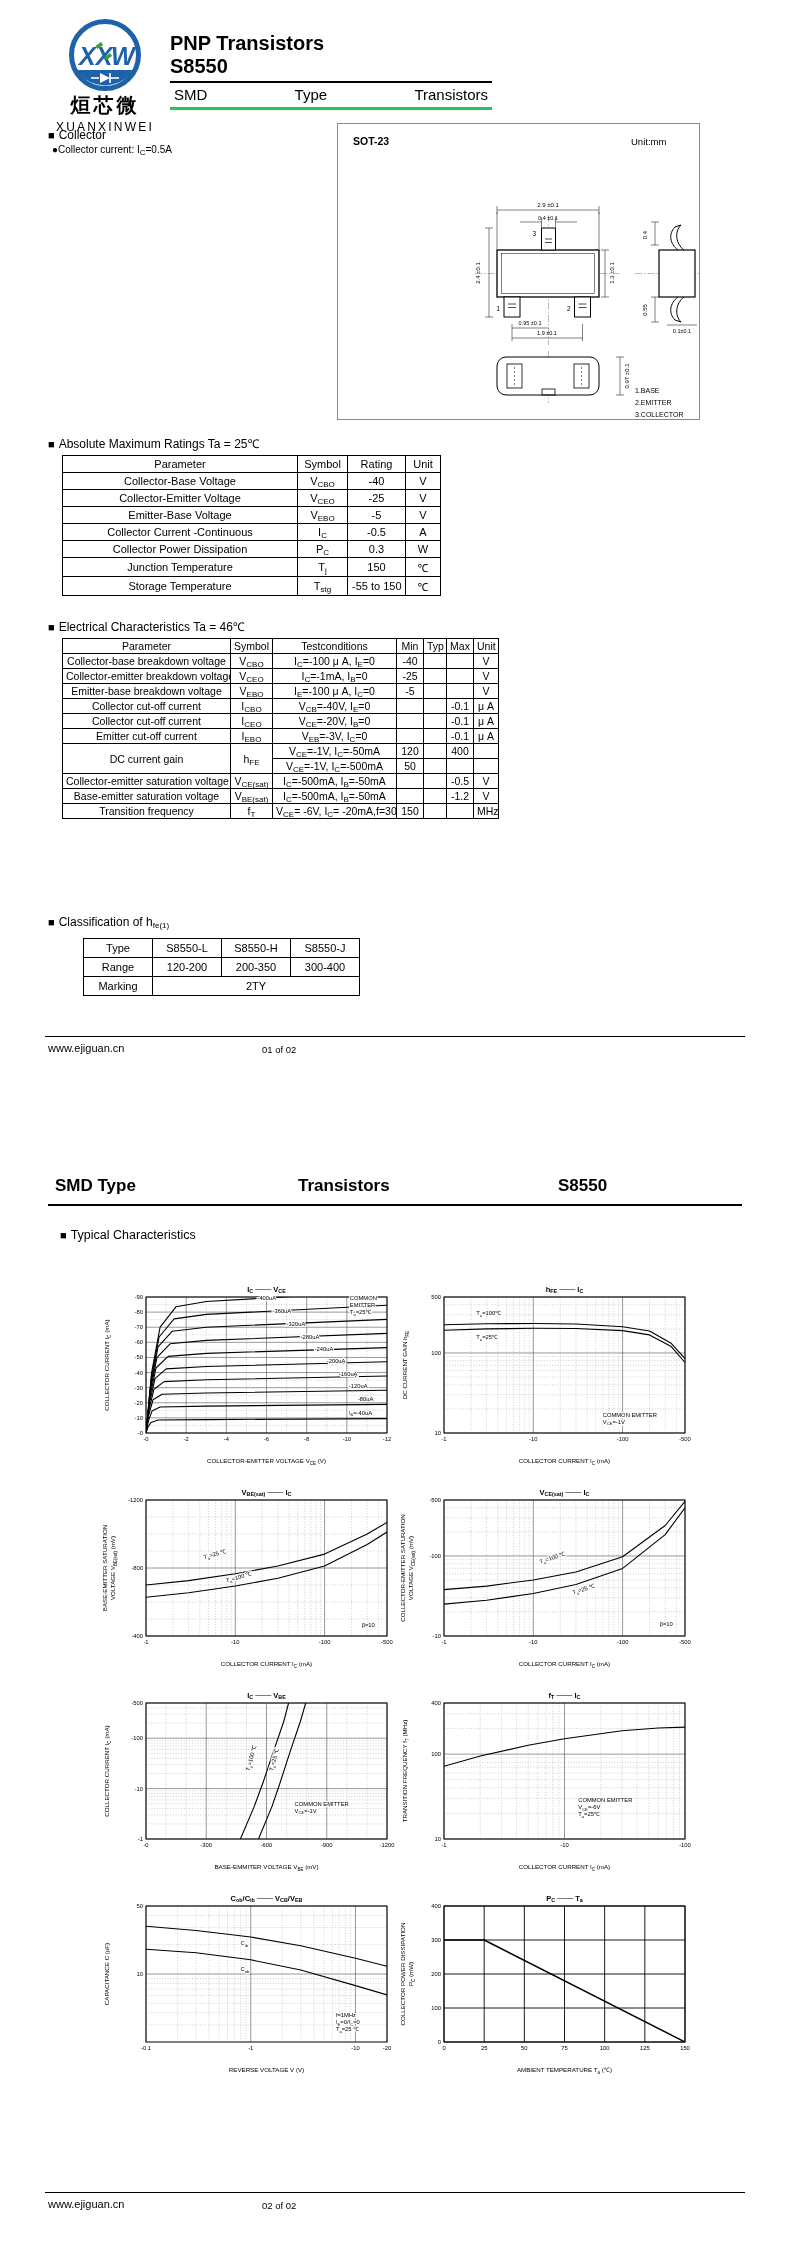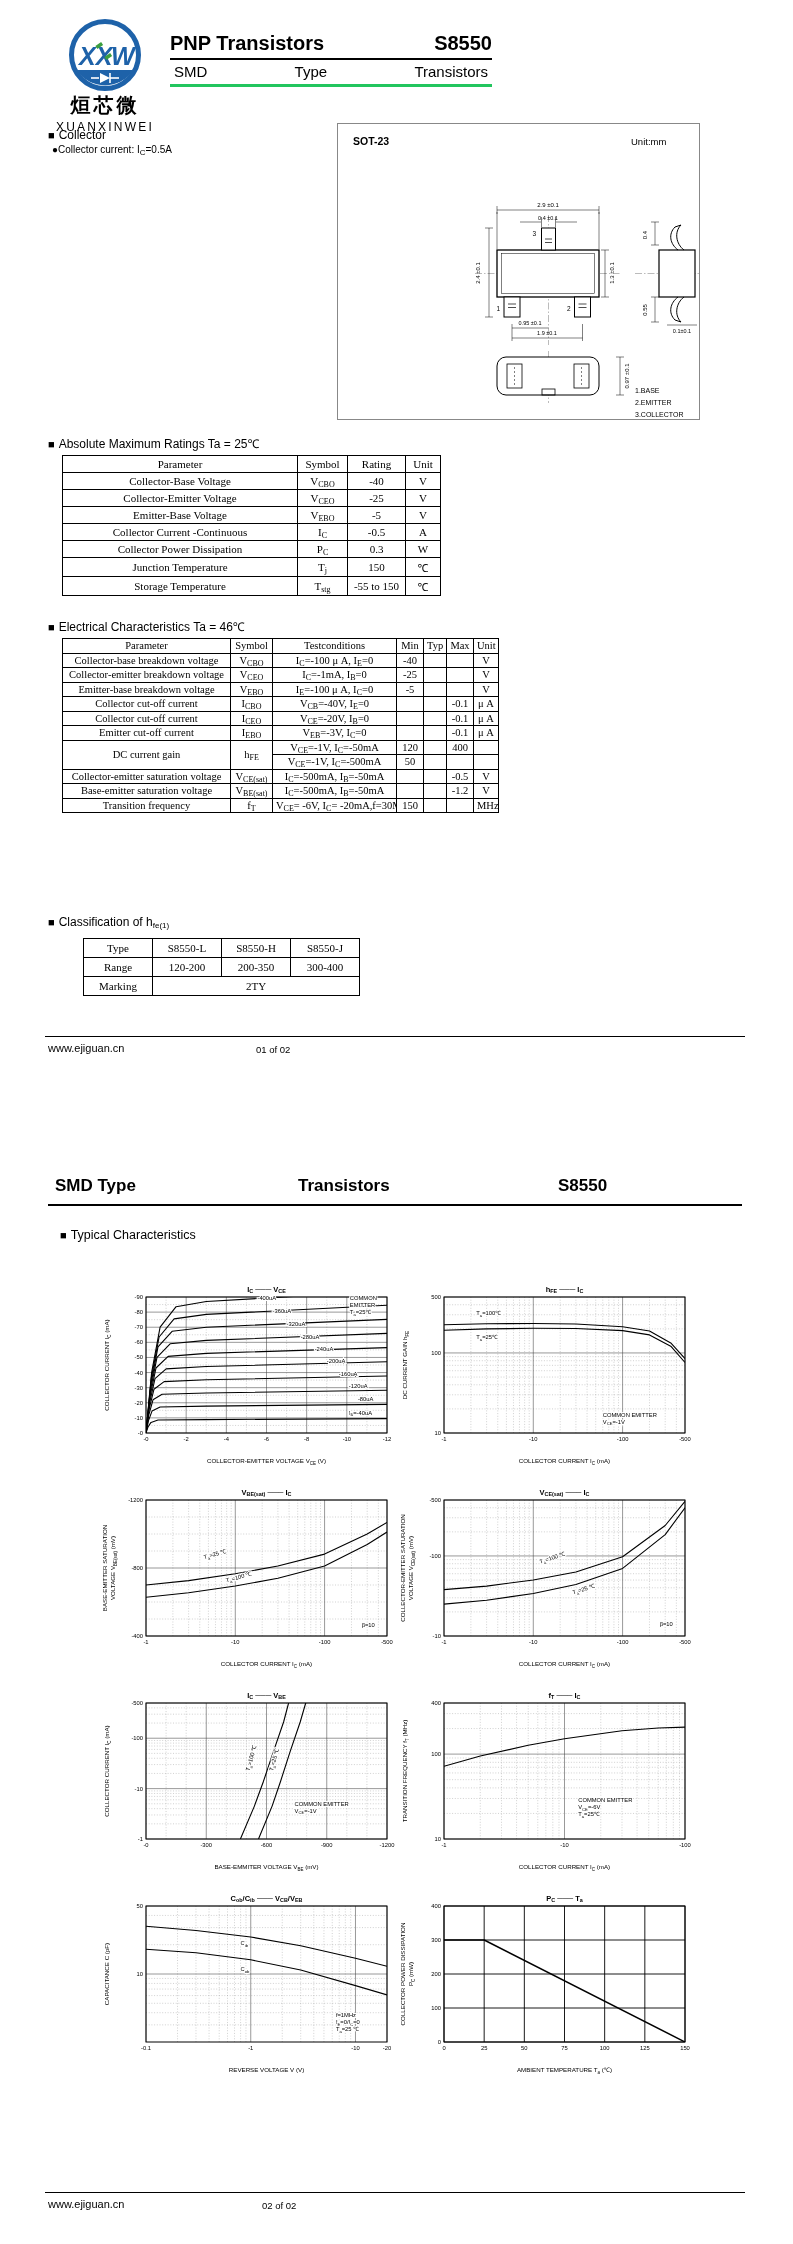--- a/index.html
+++ b/index.html
@@ -4,32 +4,32 @@
 <style>
   html,body{margin:0;padding:0;background:#fff;}
   .sheet{position:relative;width:793px;height:2244px;background:#fff;overflow:hidden;
          font-family:"Liberation Sans",sans-serif;color:#000;}
   .abs{position:absolute;}
   
   .brand-cn{font-size:20px;font-weight:bold;letter-spacing:3px;text-align:center;}
   .brand-en{font-size:12px;letter-spacing:2.2px;text-align:center;margin-top:1px;}
   .titleblock{width:322px;}
   .trow1{display:flex;justify-content:space-between;align-items:baseline;
-         border-bottom:2px solid #000;padding-bottom:3px;}
+         border-bottom:2px solid #000;padding-bottom:3px;flex-direction:column;}
   .trow1 span{font-size:20px;font-weight:bold;}
   .trow2{display:flex;justify-content:space-between;align-items:baseline;
          border-bottom:3px solid #22c55e;padding:3px 4px 4px 4px;}
   .trow2 span{font-size:15px;}
   
   .shead{font-size:12px;}
   .shead .sq{font-size:11px;margin-right:4px;}
   .feat-item{font-size:10px;}
   
   table{border-collapse:collapse;table-layout:fixed;}
-  table.dt{border:1.6px solid #000;font-family:Liberation Serif, serif;}
+  table.dt{border:1.6px solid #000;}
   table.dt th,table.dt td{border:1px solid #000;font-weight:400;text-align:center;
         overflow:hidden;white-space:nowrap;}
   table.amr th,table.amr td{font-size:11px;padding:1.5px 4px;height:13px;}
   table.ec th,table.ec td{font-size:10.5px;padding:1px 3px;height:11.5px;}
   table.cls td{font-size:11px;padding:2px 4px;height:14px;}
   td.al,th.al{text-align:left;}
   sub{font-size:8px;vertical-align:-2px;line-height:0;}
   
   .fline{height:1px;background:#000;}
   .fsite{font-size:11px;}
@@ -389,21 +389,21 @@
         </tr>
         <tr>
           <td>Marking</td>
           <td colspan="3">2TY</td>
         </tr>
       </tbody>
     </table>
 
   <div class="abs fline" style="left:45px;top:1036px;width:700px"></div>
   <a class="abs fsite" style="left:48px;top:1042px;color:#000;text-decoration:none" href="#">www.ejiguan.cn</a>
-  <div class="abs fpage" style="left:256px;top:1044px">01 of 02</div>
+  <div class="abs fpage" style="left:262px;top:1044px">01 of 02</div>
 
   <div class="abs p2h" style="left:55px;top:1176px">SMD Type</div>
   <div class="abs p2h" style="left:298px;top:1176px">Transistors</div>
   <div class="abs p2h" style="left:558px;top:1176px">S8550</div>
   <div class="abs" style="left:48px;top:1204px;width:694px;height:2px;background:#000"></div>
 
   <div class="abs shead" style="left:60px;top:1228px;font-size:12.5px">
     <span class="sq">■</span><span>Typical Characteristics</span>
   </div>
 

